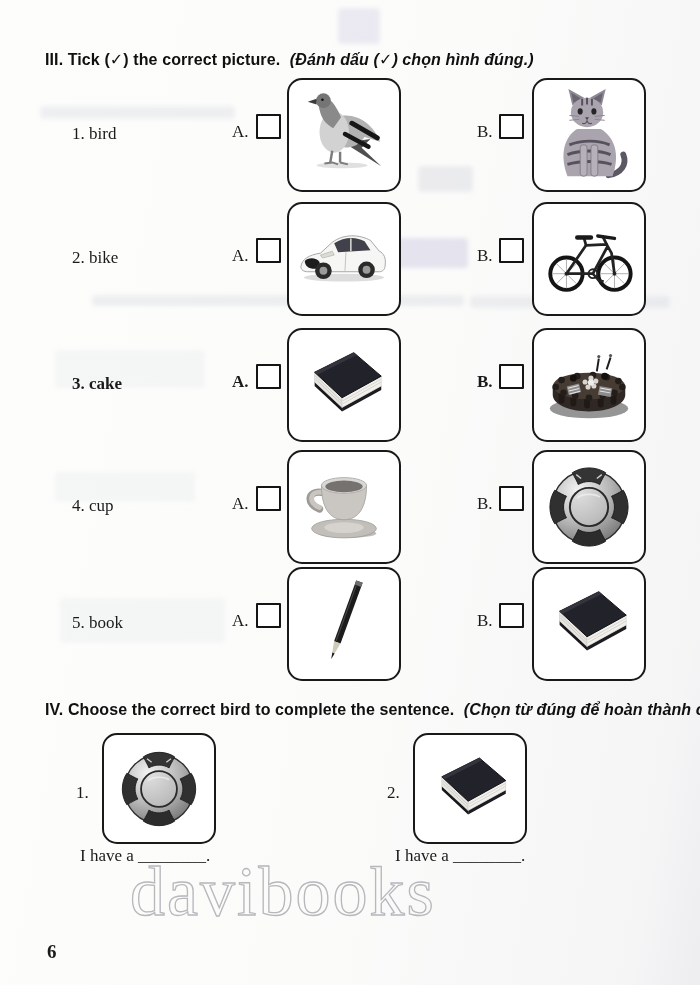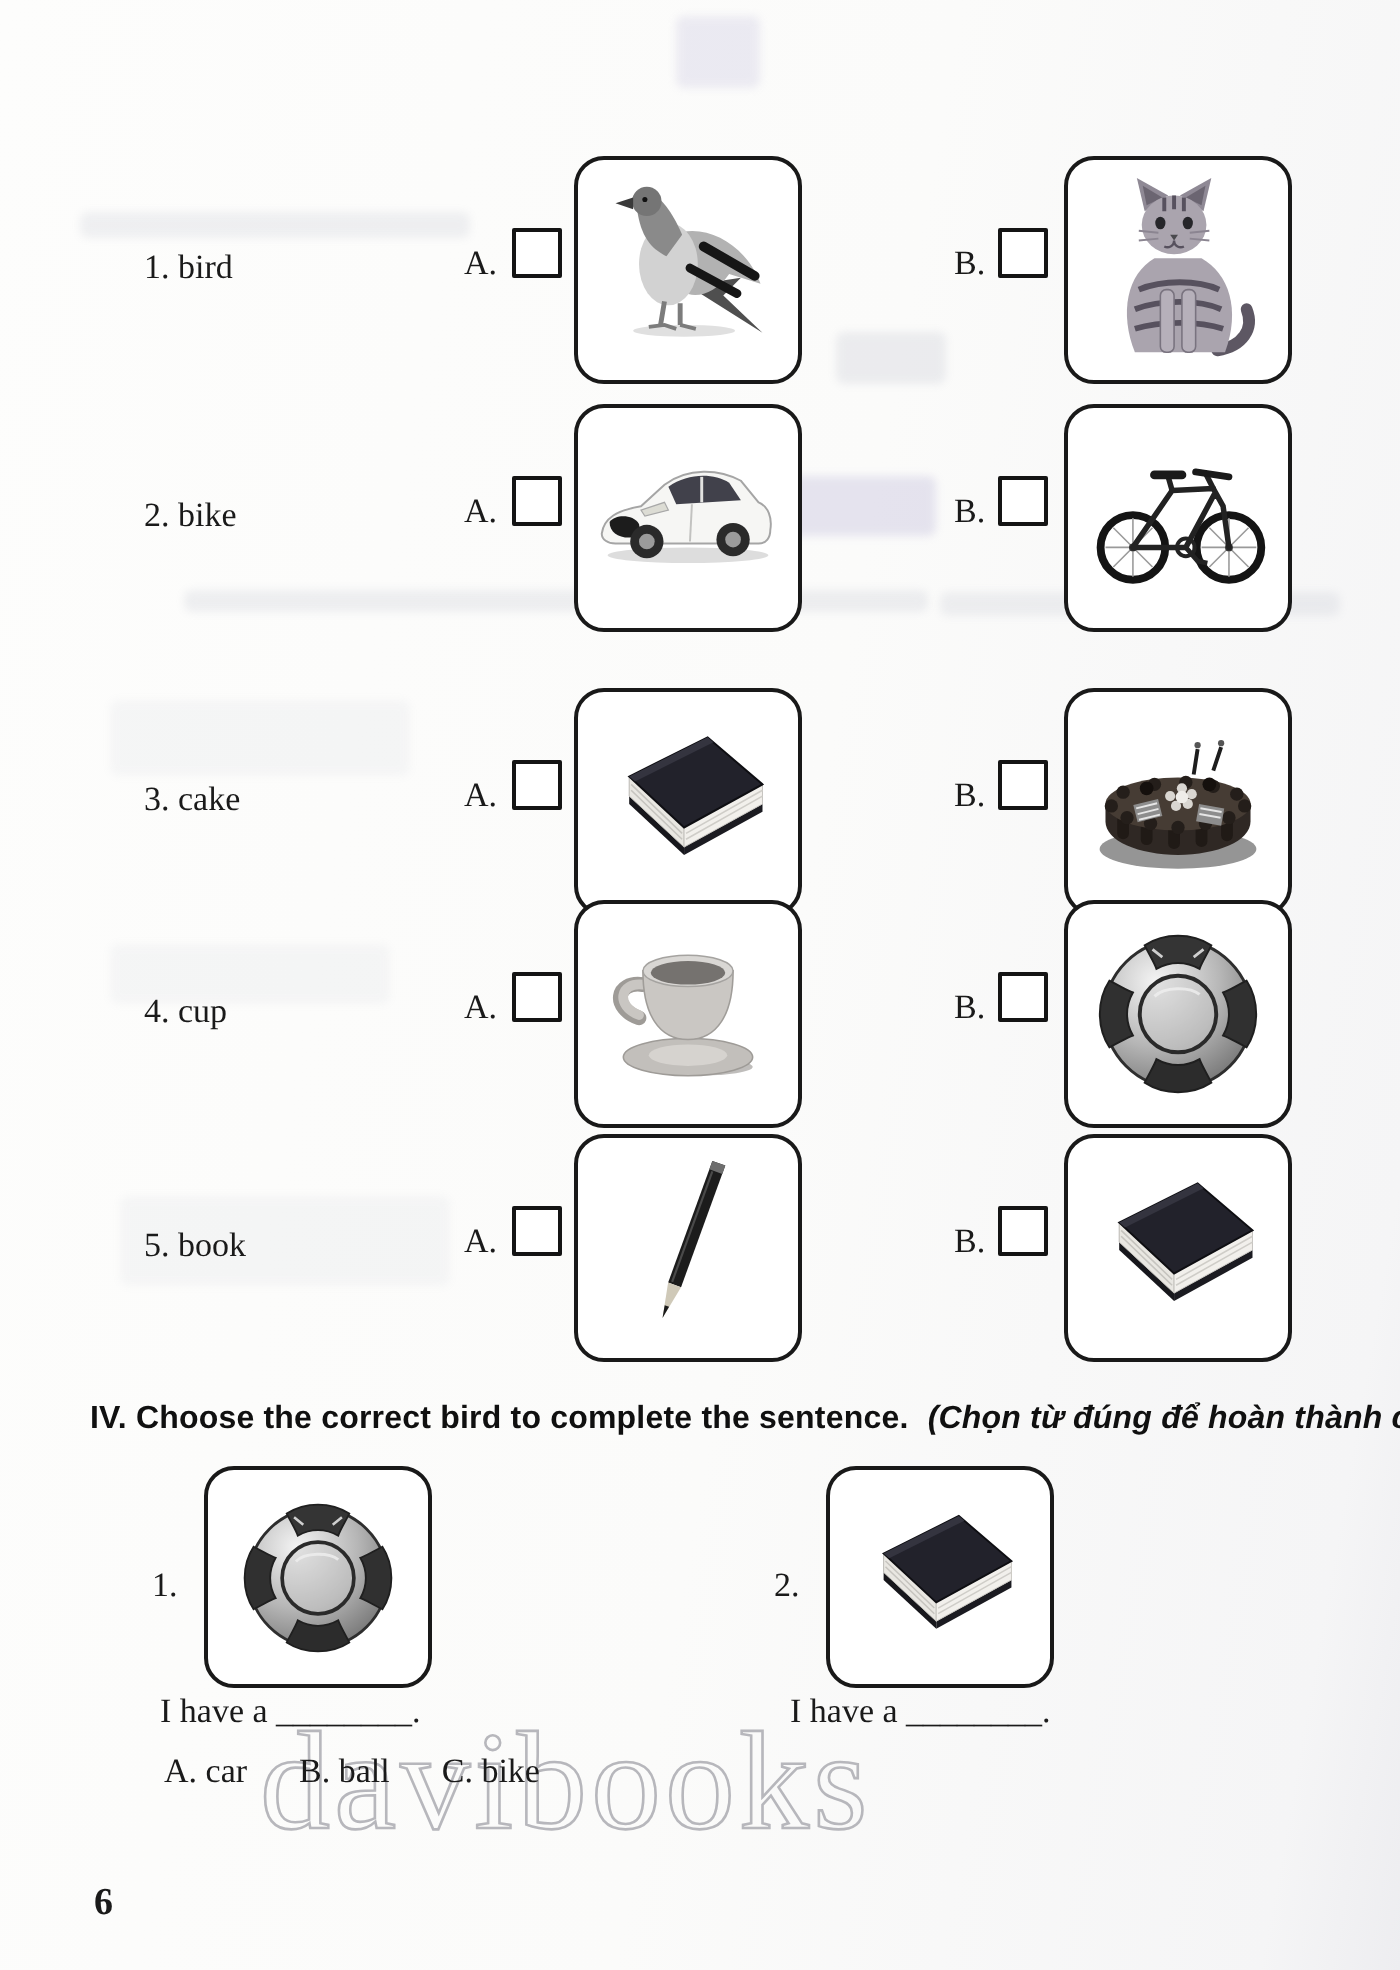--- a/index.html
+++ b/index.html
@@ -253,20 +253,24 @@
   <div class="ghost g4"></div>
   <div class="ghost g5"></div>
   <div class="ghost g6"></div>
   <div class="ghost g7"></div>
   <div class="ghost g8"></div>
   <div class="ghost g9"></div>
   <div class="ghost g10"></div>
 
   <div class="wm wm-brand">davibooks</div>
 
+  <div class="ex-heading" style="top:50px;">
+    <span class="en">III. Tick (✓) the correct picture.</span>
+    <span class="vi">(Đánh dấu (✓) chọn hình đúng.)</span>
+  </div>
 
   <div class="row" style="top:78px;">
     <span class="row-label">1. bird</span>
     <span class="opt-letter opt-a">A.</span>
     <span class="tickbox box-a"></span>
     <span class="pic-frame frame-a">
       <svg class="pic">
           <use href="#sym-pigeon"></use>
         </svg>
     </span>
@@ -290,21 +294,21 @@
     </span>
     <span class="opt-letter opt-b">B.</span>
     <span class="tickbox box-b"></span>
     <span class="pic-frame frame-b">
       <svg class="pic">
           <use href="#sym-bicycle"></use>
         </svg>
     </span>
   </div>
 
-  <div class="row" style="top:344px;">
+  <div class="row" style="top:328px;font-weight:bold;">
     <span class="row-label">3. cake</span>
     <span class="opt-letter opt-a">A.</span>
     <span class="tickbox box-a"></span>
     <span class="pic-frame frame-a">
       <svg class="pic">
           <use href="#sym-book"></use>
         </svg>
     </span>
     <span class="opt-letter opt-b">B.</span>
     <span class="tickbox box-b"></span>
@@ -356,25 +360,20 @@
     <span class="vi">(Chọn từ đúng để hoàn thành câu.)</span>
   </div>
 
   <span class="iv-item-num" style="left:76px;top:783px;">1.</span>
   <span class="iv-frame" style="left:102px;">
     <svg class="pic" style="width:92px;height:92px;">
         <use href="#sym-ball"></use>
       </svg>
   </span>
   <span class="iv-sentence" style="left:80px;">I have a ________.</span>
-  <div class="iv-options" style="left:82px;">
-    <span>A. car</span>
-    <span>B. ball</span>
-    <span>C. bike</span>
-  </div>
 
   <span class="iv-item-num" style="left:387px;top:783px;">2.</span>
   <span class="iv-frame" style="left:413px;">
     <svg class="pic" style="width:94px;height:94px;">
         <use href="#sym-book"></use>
       </svg>
   </span>
   <span class="iv-sentence" style="left:395px;">I have a ________.</span>
 
   <span class="page-num">6</span>

